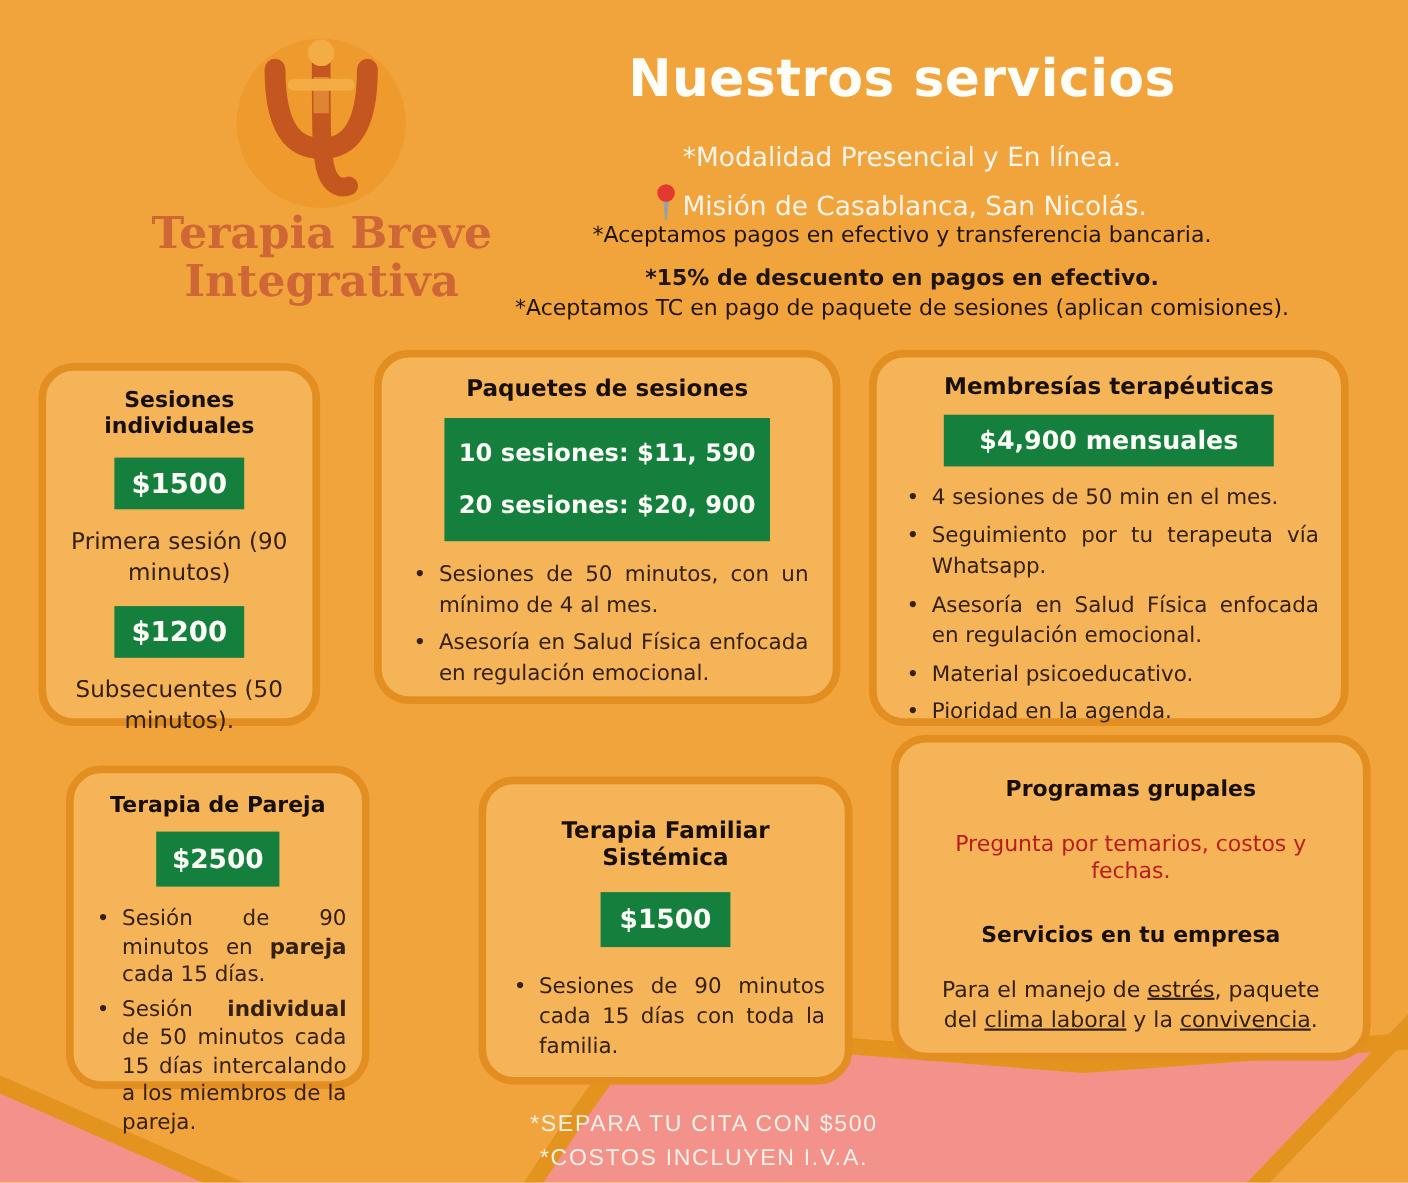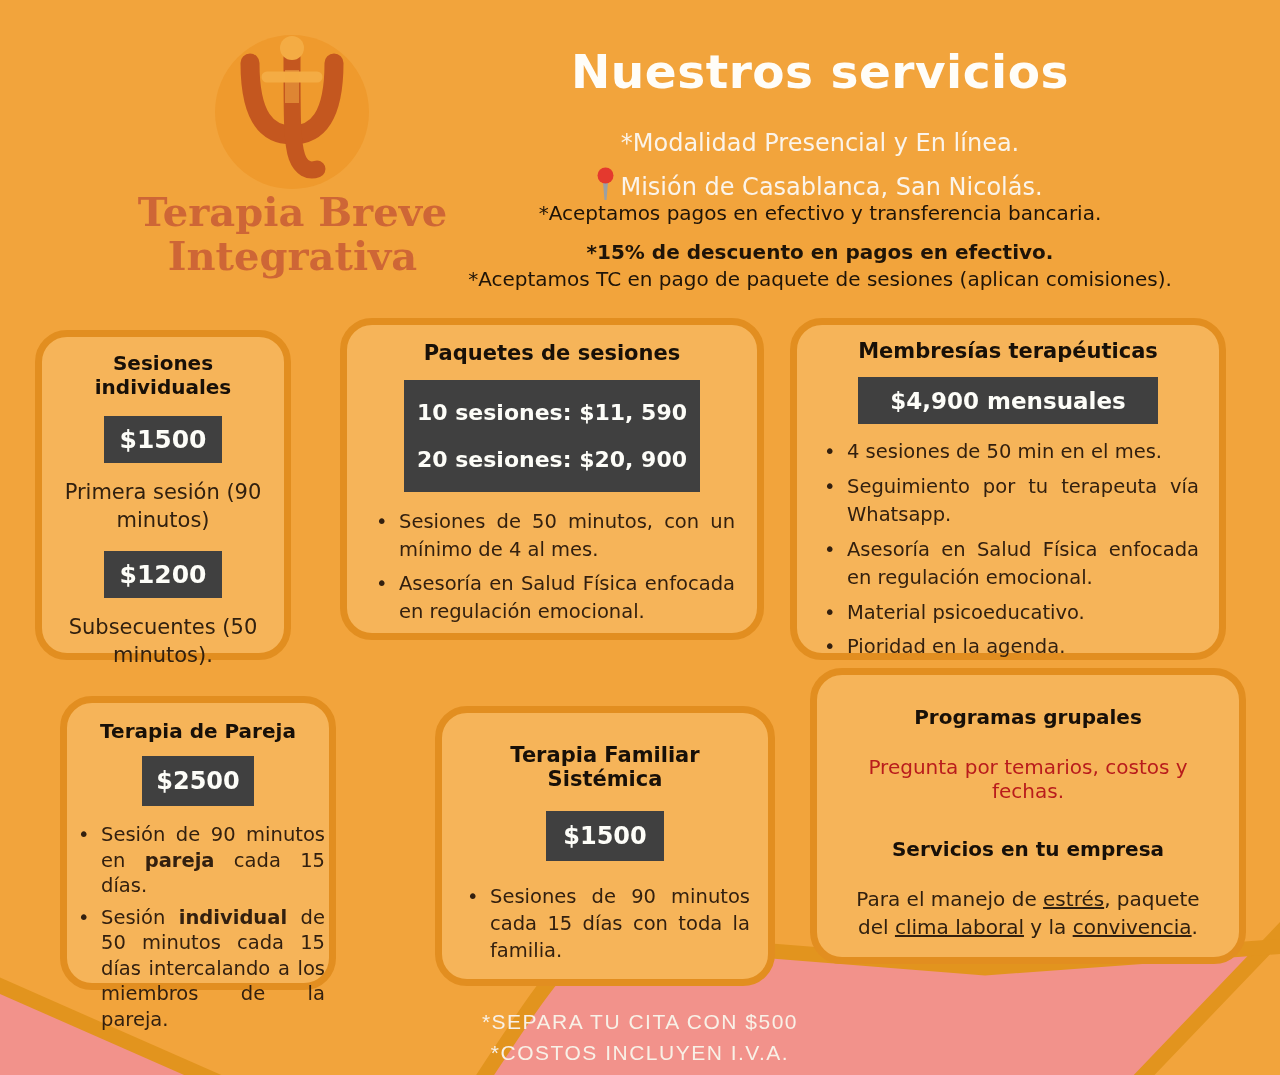--- a/index.html
+++ b/index.html
@@ -35,21 +35,21 @@
     font-weight:bold;color:#CE6636;font-size:40px;line-height:44px;
   }
 
   
   .card{
     position:absolute;z-index:1;box-sizing:border-box;
     background:#F6B459;border:7px solid #E28E20;border-radius:32px;
   }
   .card-title{font-weight:800;text-align:center;color:#181008;}
   .price-badge{
-    background:#404040;color:#FDFDF8;font-weight:800;
+    background:#15803d;color:#FDFDF8;font-weight:800;
     display:flex;align-items:center;justify-content:center;
     margin-left:auto;margin-right:auto;text-align:center;
   }
   .desc{color:#31200F;text-align:center;}
   ul.bullets{margin:0;padding:0;list-style:none;color:#33200F;text-align:justify;}
   ul.bullets li{position:relative;padding-left:30px;margin-top:6px;}
   ul.bullets li::before{content:'\2022';position:absolute;left:7px;top:0;}
   .u{text-decoration:underline;}
 
   
@@ -62,21 +62,21 @@
   #card-paquetes .card-title{font-size:21px;}
   #card-paquetes .price-badge{width:296px;height:112px;font-size:22px;flex-direction:column;margin-top:15px;}
   #card-paquetes .price-badge div{line-height:25px;padding:11px 0;}
   #card-paquetes ul{font-size:19.5px;line-height:28px;margin-top:16px;}
   
   #card-membresias{left:790px;top:318px;width:436px;height:342px;padding:14px 20px;}
   #card-membresias .card-title{font-size:21px;}
   #card-membresias .price-badge{width:300px;height:47px;font-size:23px;margin-top:14px;}
   #card-membresias ul{font-size:19.5px;line-height:28.5px;margin-top:14px;}
   
-  #card-pareja{left:60px;top:696px;width:276px;height:294px;padding:16px 4px;}
+  #card-pareja{left:60px;top:696px;width:276px;height:294px;padding:16px 14px;}
   #card-pareja .card-title{font-size:20px;}
   #card-pareja .price-badge{width:112px;height:50px;font-size:24px;margin-top:13px;}
   #card-pareja ul{font-size:19.5px;line-height:25.5px;margin-top:16px;}
   
   #card-familiar{left:435px;top:706px;width:340px;height:280px;padding:30px 18px;}
   #card-familiar .card-title{font-size:21px;}
   #card-familiar .price-badge{width:118px;height:50px;font-size:24px;margin-top:20px;}
   #card-familiar ul{font-size:19.5px;line-height:27px;margin-top:22px;}
   
   #card-grupales{left:810px;top:668px;width:436px;height:296px;padding:30px 24px;}

